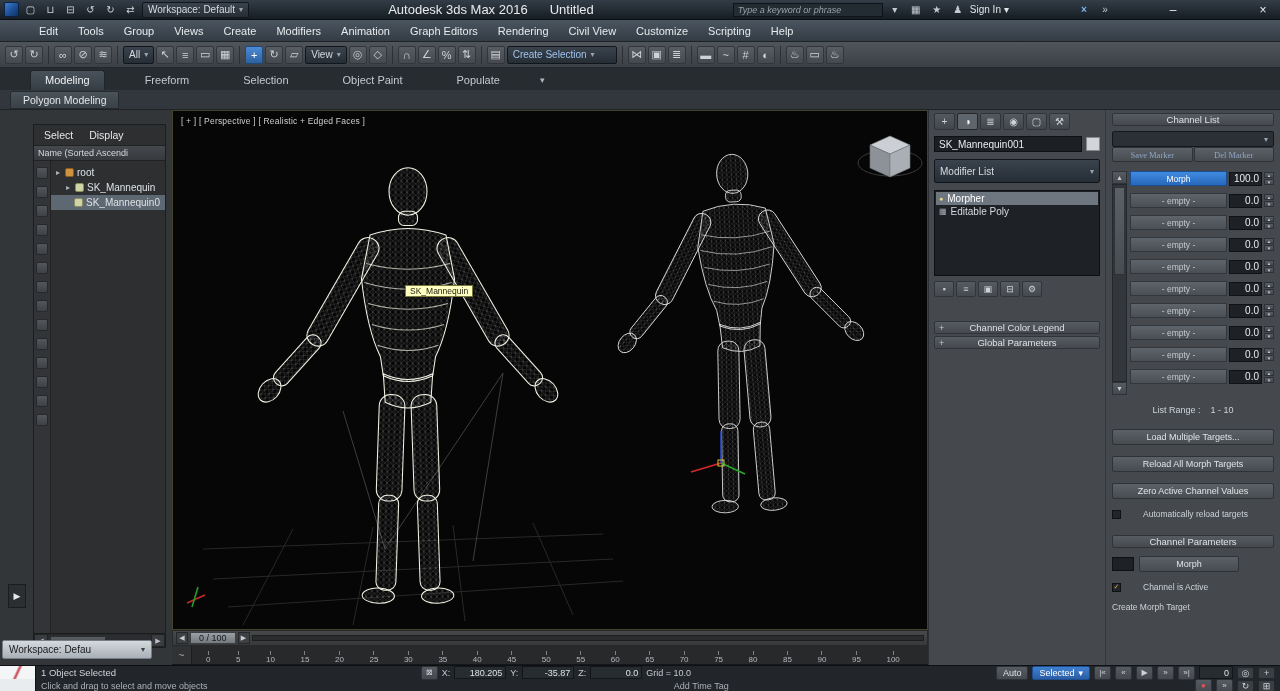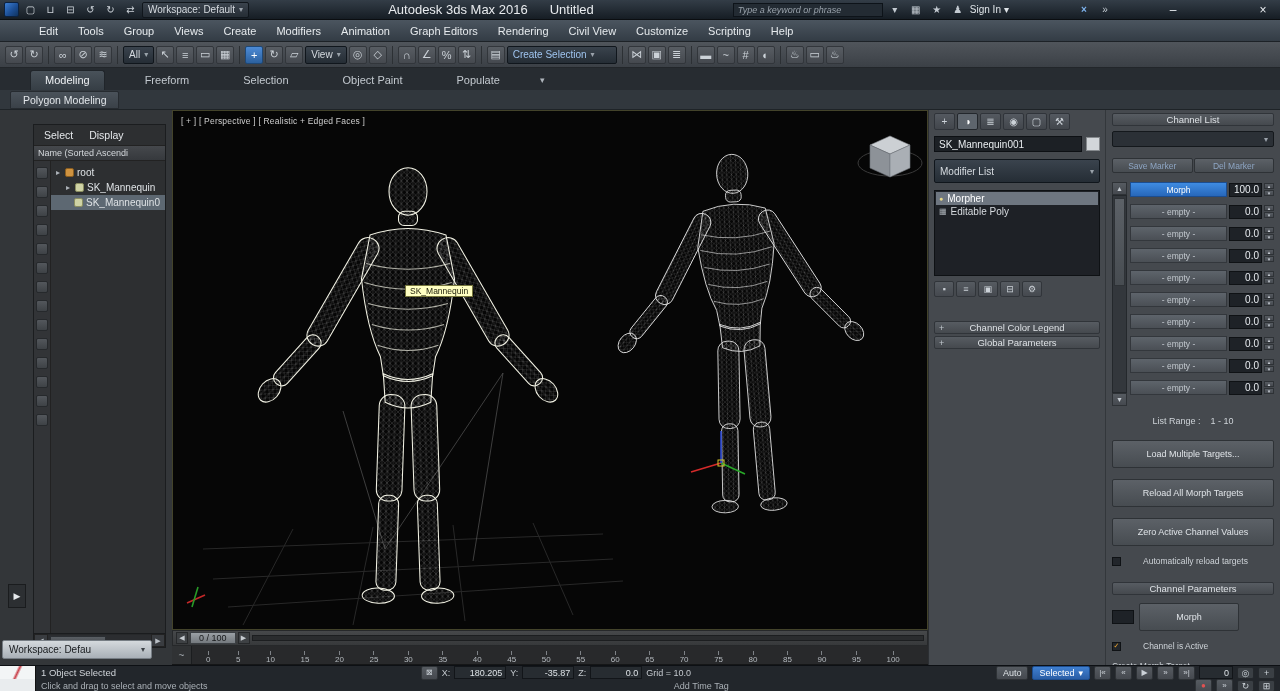--- a/index.html
+++ b/index.html
@@ -156,22 +156,22 @@
     color:#dde1e5; font-size:9.5px; display:flex; align-items:center; justify-content:center;
     position:relative; border-radius:2px; }
   .roll .plus { position:absolute; left:4px; font-size:9px; color:#c2c8ce; }
   .rolls { margin-top:24px; display:flex; flex-direction:column; gap:2px; }
 
   
   .chpanel { position:absolute; left:1105px; top:110px; width:175px; height:555px;
     background:#45494e; border-left:1px solid #33373b; padding:3px 6px; }
   .cldd { margin-top:5px; height:16px; justify-content:space-between; background:#2b3036;
     border:1px solid #14181c; }
-  .markers { display:flex; gap:1px; margin-top:11px; }
-  .wbtn { height:28px; background:linear-gradient(#5c6167,#474c51); border:1px solid #2e3236;
+  .markers { display:flex; gap:1px; margin-top:0;font-family:Liberation Serif, serif; }
+  .wbtn { height:16px; background:linear-gradient(#5c6167,#474c51); border:1px solid #2e3236;
     color:#dfe3e7; font-size:9px; display:flex; align-items:center; justify-content:center;
     border-radius:2px; }
   .wbtn.dim { color:#8ea6c4; font-size:8.5px; flex:1; height:15px; }
   .clbody { display:flex; gap:3px; margin-top:9px; height:224px; }
   .clsbar { width:15px; display:flex; flex-direction:column; }
   .clsbtn { height:13px; display:flex; align-items:center; justify-content:center;
     background:linear-gradient(#565b61,#45494f); border:1px solid #2e3236; color:#c6ccd2;
     font-size:7px; }
   .clstrack { flex:1; background:#33373c; border:1px solid #24282c; position:relative; }
   .clsthumb { position:absolute; left:1px; right:1px; top:2px; height:88px;

